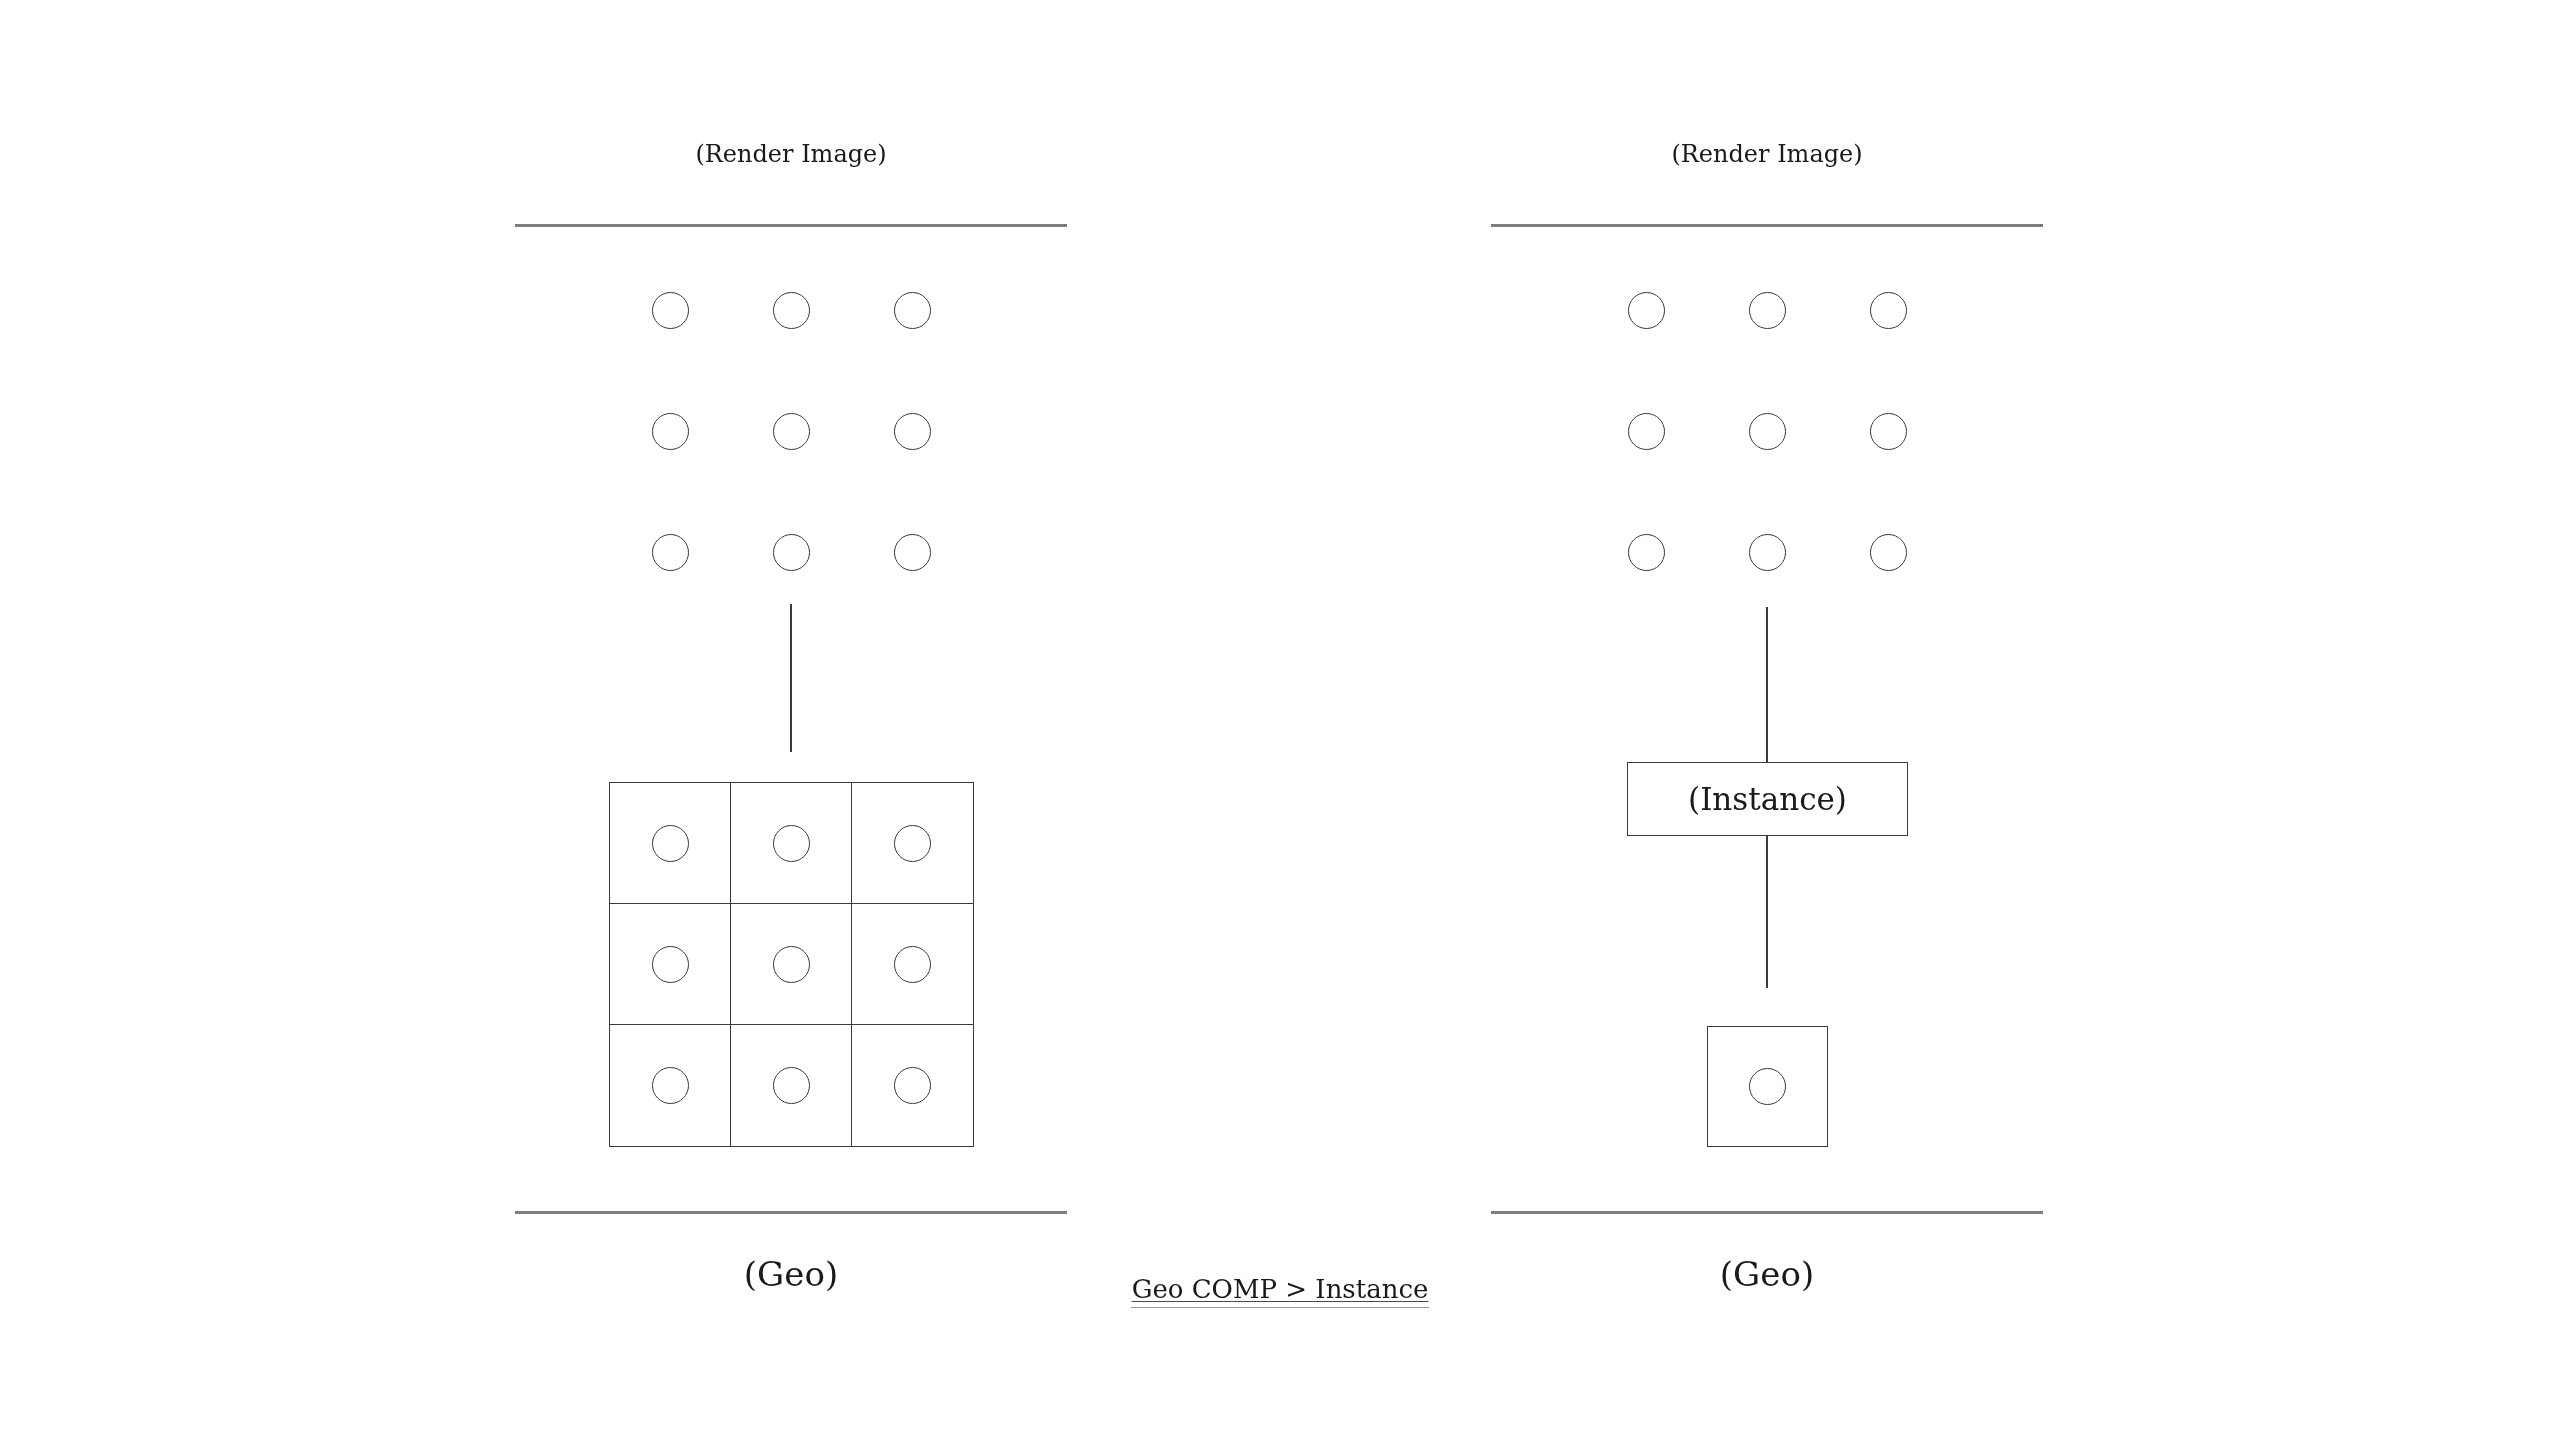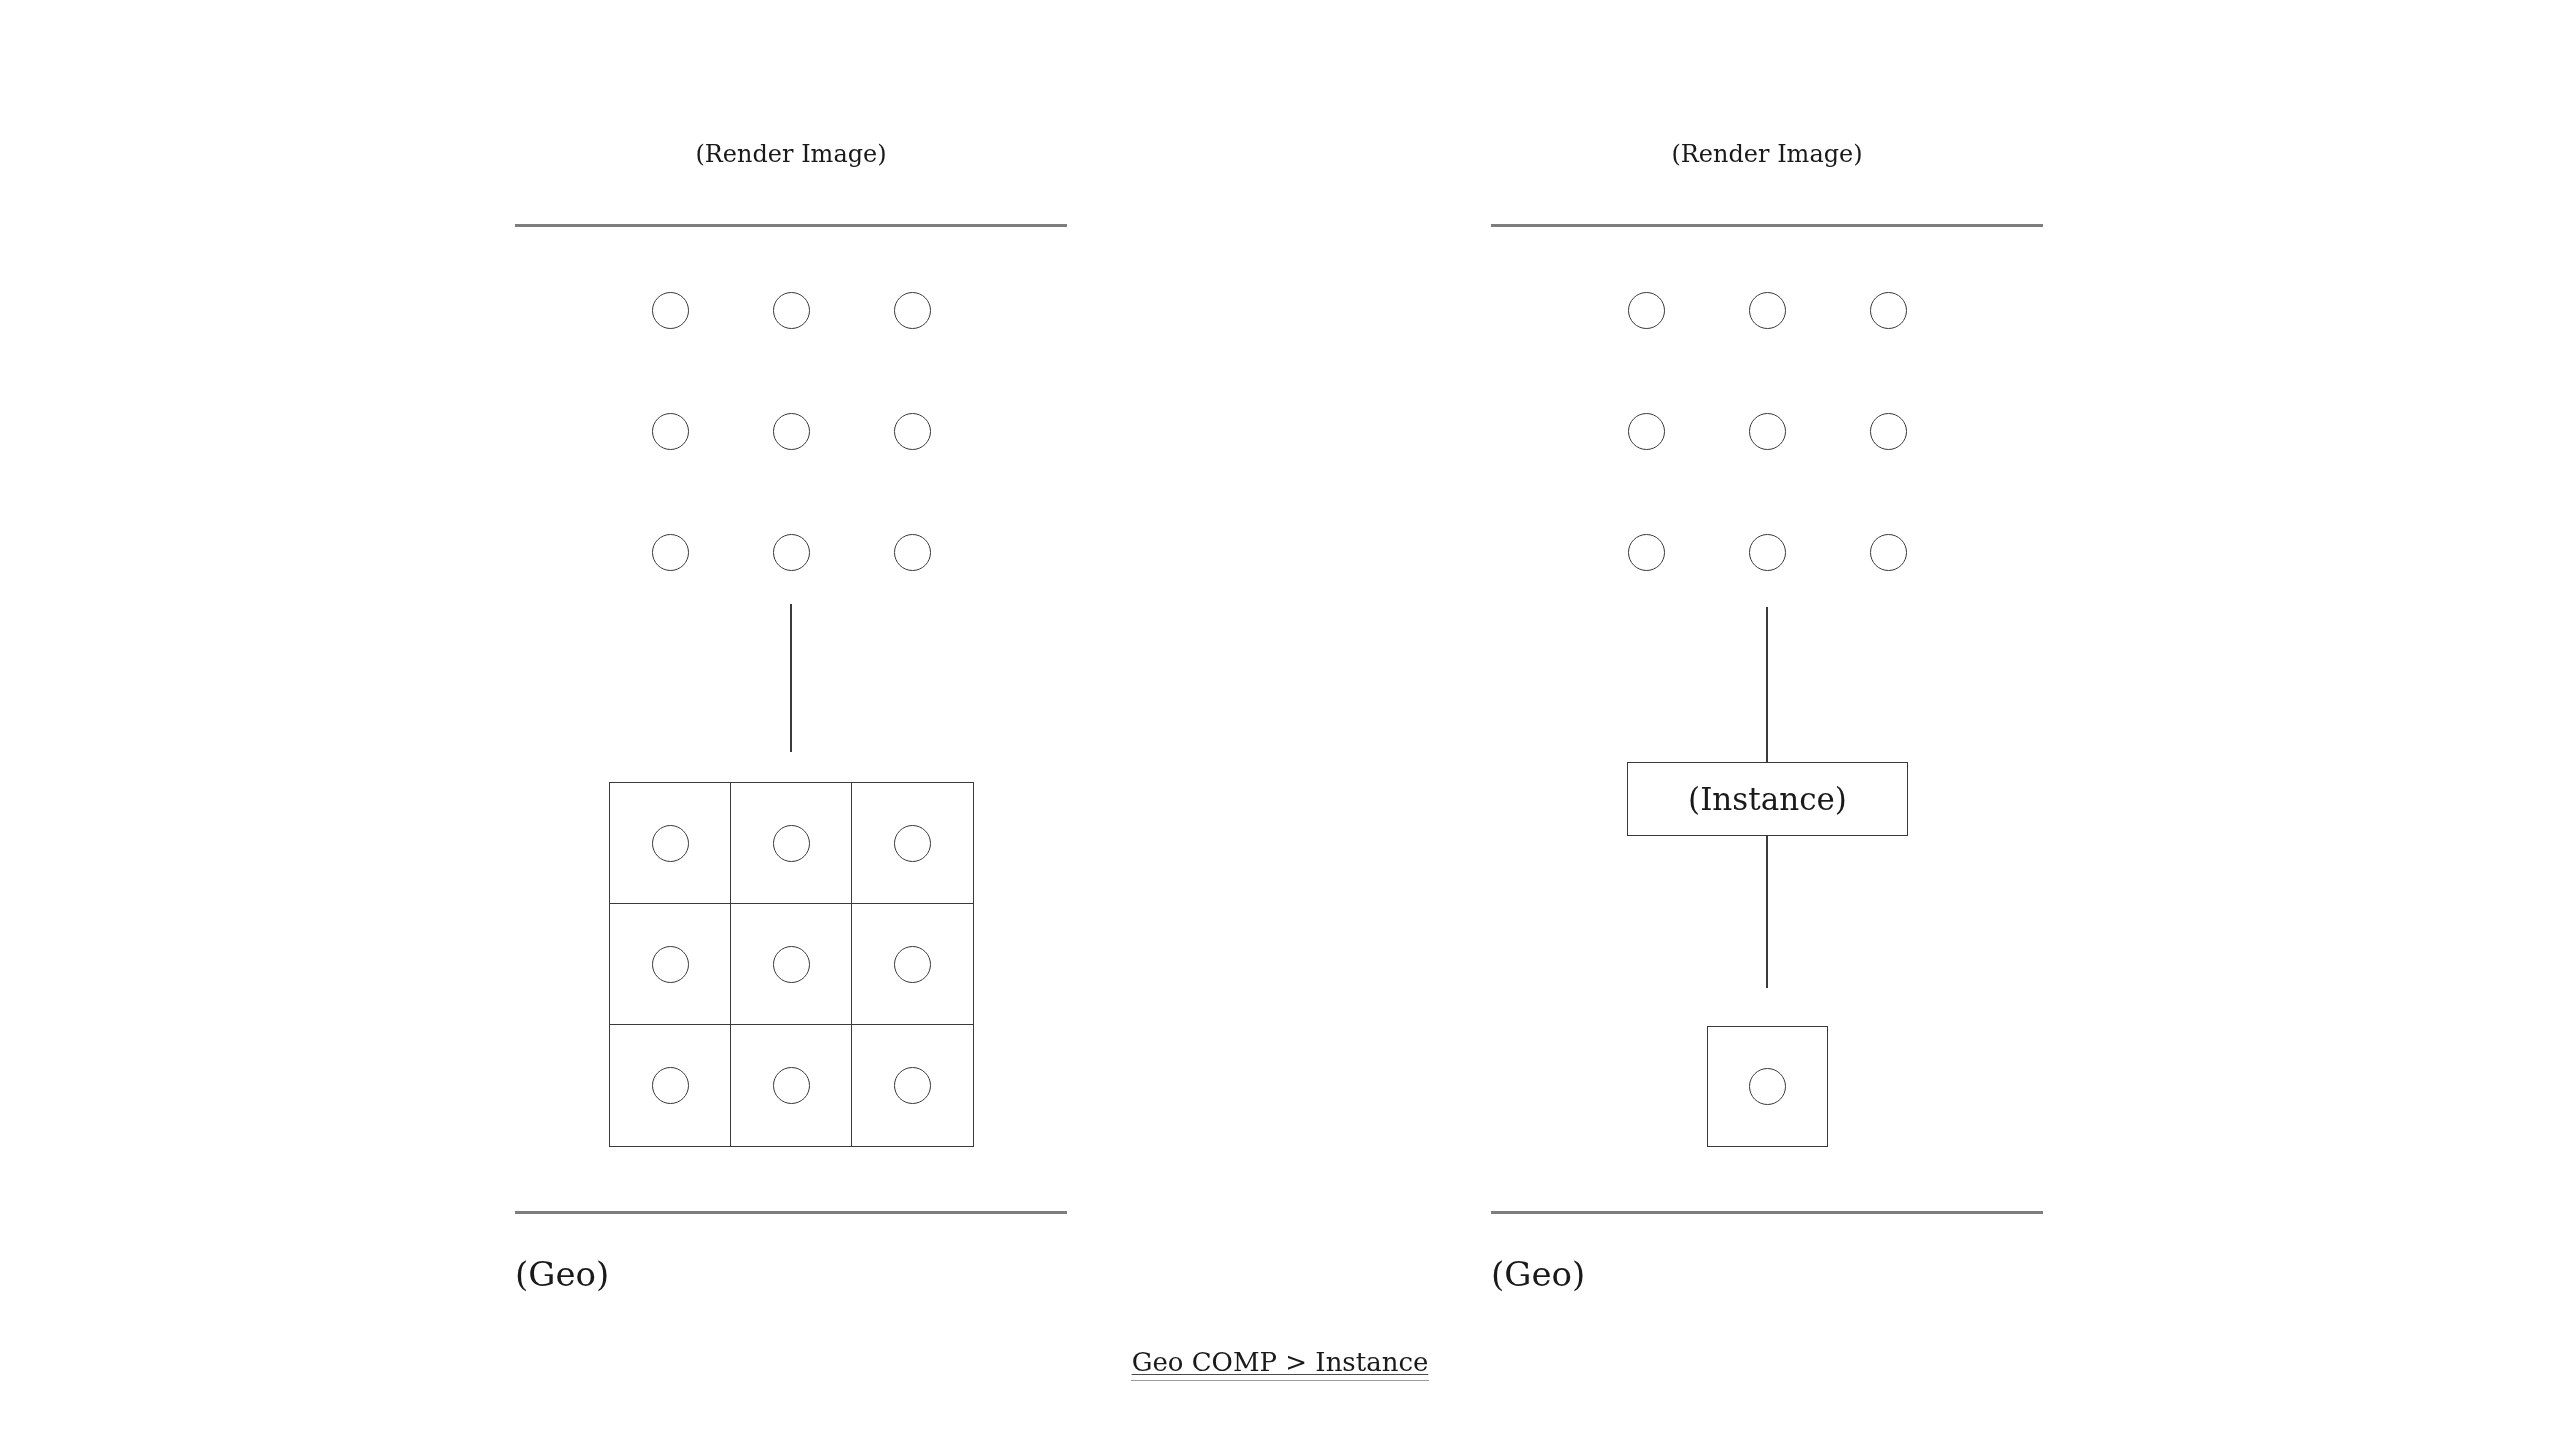--- a/index.html
+++ b/index.html
@@ -92,21 +92,21 @@
     height:121px;
     border:1.5px solid var(--stroke);
     display:flex;
     align-items:center;
     justify-content:center;
     background:var(--bg);
   }
   .geo-label{
     font-size:34px;
     line-height:40px;
-    text-align:left;
+    text-align:center;
     white-space:nowrap;
   }
   .footer-wrap{
     text-align:center;
   }
   .footer-link{
     display:inline-block;
     font-size:26px;
     line-height:32px;
     color:var(--text);
@@ -206,17 +206,17 @@
 
     <div class="abs single-cell" style="left:1707px;top:1026px;">
       <span class="dot"></span>
     </div>
 
     <div class="abs rule" style="left:1491px;top:1211px;width:552px;"></div>
 
     <div class="abs geo-label" style="left:1491px;top:1254px;width:552px;">(Geo)</div>
   </section>
 
-  <div class="abs footer-wrap" style="left:1030px;top:1346px;width:500px;">
+  <div class="abs footer-wrap" style="left:1030px;top:1273px;width:500px;">
     <a class="footer-link">Geo COMP &gt; Instance</a>
   </div>
 
 </div>
 
 </body></html>

